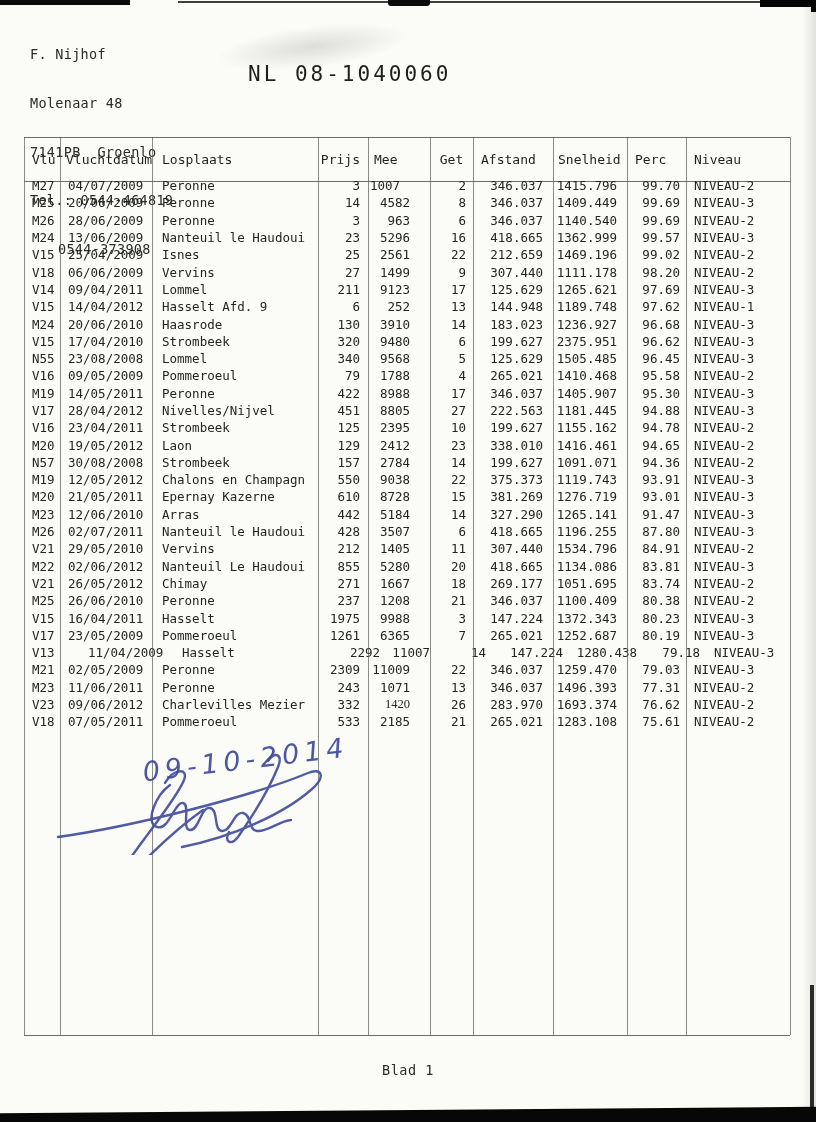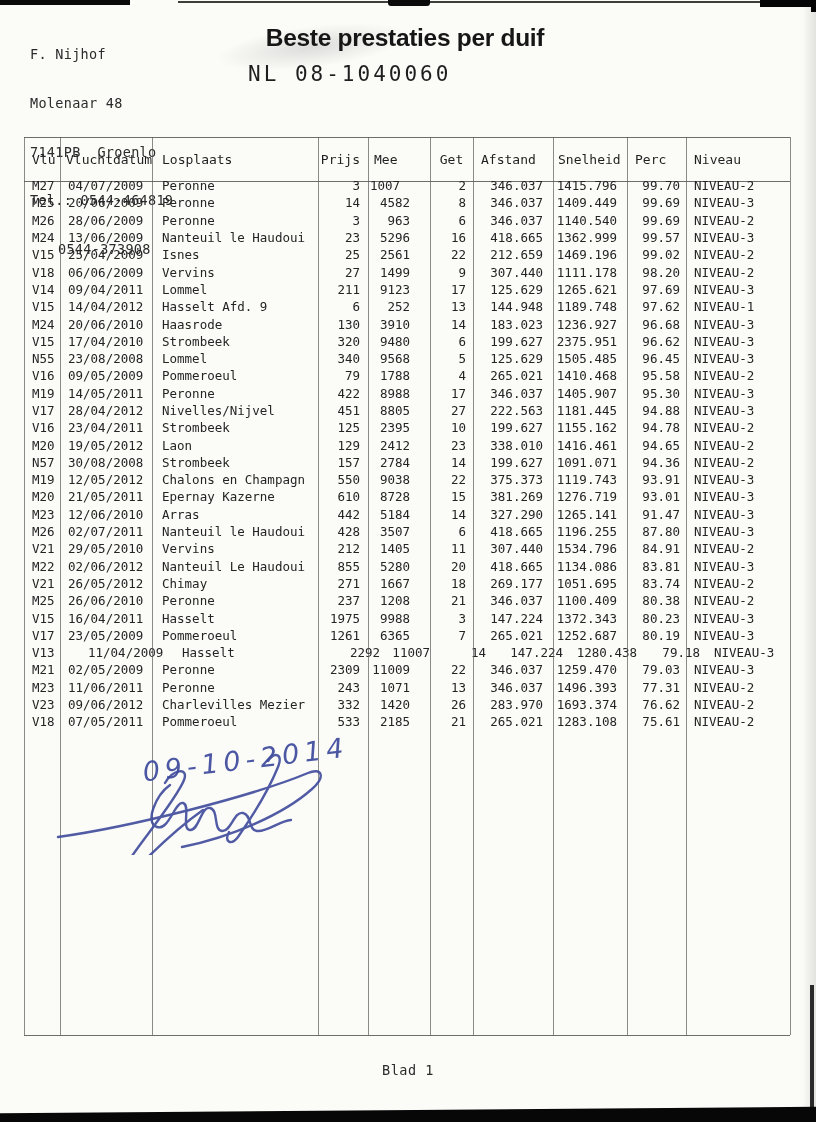--- a/index.html
+++ b/index.html
@@ -69,21 +69,20 @@
   <div class="art bottom-band"></div>
 
   <div class="sender">
     <div class="line1">F. Nijhof</div>
     <div class="line2">Molenaar 48</div>
     <div class="line3">7141PB  Groenlo</div>
     <div class="line4">Tel.: 0544-464819</div>
     <div class="line5">0544-373908</div>
   </div>
 
-  <div class="report-title">Beste prestaties per duif</div>
   <div class="ring-number">NL 08-1040060</div>
 
   <div id="table-area">
     <div class="hline h1"></div>
     <div class="hline h2"></div>
     <div class="hline h3"></div>
     <div class="thead">
         <span class="hcell" style="flex: 0 0 36px; width: 36px; text-align: left; padding-left: 8px; padding-right: 0px;">Vlu</span>
         <span class="hcell" style="flex: 0 0 92px; width: 92px; text-align: left; padding-left: 6px; padding-right: 0px;">Vluchtdatum</span>
         <span class="hcell" style="flex: 0 0 166px; width: 166px; text-align: left; padding-left: 10px; padding-right: 0px;">Losplaats</span>
@@ -454,21 +453,21 @@
           <span class="cell" style="flex: 0 0 80px; width: 80px; text-align: right; padding-left: 2px; padding-right: 10px;">346.037</span>
           <span class="cell" style="flex: 0 0 74px; width: 74px; text-align: right; padding-left: 2px; padding-right: 10px;">1496.393</span>
           <span class="cell" style="flex: 0 0 59px; width: 59px; text-align: right; padding-left: 2px; padding-right: 6px;">77.31</span>
           <span class="cell" style="flex: 0 0 104px; width: 104px; text-align: left; padding-left: 8px; padding-right: 2px;">NIVEAU-2</span>
         </div>
         <div class="trow">
           <span class="cell" style="flex: 0 0 36px; width: 36px; text-align: left; padding-left: 8px; padding-right: 2px;">V23</span>
           <span class="cell" style="flex: 0 0 92px; width: 92px; text-align: left; padding-left: 8px; padding-right: 2px;">09/06/2012</span>
           <span class="cell" style="flex: 0 0 166px; width: 166px; text-align: left; padding-left: 10px; padding-right: 2px;">Charlevilles Mezier</span>
           <span class="cell" style="flex: 0 0 50px; width: 50px; text-align: right; padding-left: 2px; padding-right: 8px;">332</span>
-          <span class="cell" style="flex: 0 0 62px; width: 62px; text-align: right; padding-left: 2px; padding-right: 20px;">1420</span>
+          <span class="cell" style="flex: 0 0 62px; width: 62px; text-align: right; padding-left: 2px; padding-right: 20px; font-family: Liberation Serif, serif;">1420</span>
           <span class="cell" style="flex: 0 0 43px; width: 43px; text-align: right; padding-left: 2px; padding-right: 7px;">26</span>
           <span class="cell" style="flex: 0 0 80px; width: 80px; text-align: right; padding-left: 2px; padding-right: 10px;">283.970</span>
           <span class="cell" style="flex: 0 0 74px; width: 74px; text-align: right; padding-left: 2px; padding-right: 10px;">1693.374</span>
           <span class="cell" style="flex: 0 0 59px; width: 59px; text-align: right; padding-left: 2px; padding-right: 6px;">76.62</span>
           <span class="cell" style="flex: 0 0 104px; width: 104px; text-align: left; padding-left: 8px; padding-right: 2px;">NIVEAU-2</span>
         </div>
         <div class="trow">
           <span class="cell" style="flex: 0 0 36px; width: 36px; text-align: left; padding-left: 8px; padding-right: 2px;">V18</span>
           <span class="cell" style="flex: 0 0 92px; width: 92px; text-align: left; padding-left: 8px; padding-right: 2px;">07/05/2011</span>
           <span class="cell" style="flex: 0 0 166px; width: 166px; text-align: left; padding-left: 10px; padding-right: 2px;">Pommeroeul</span>

